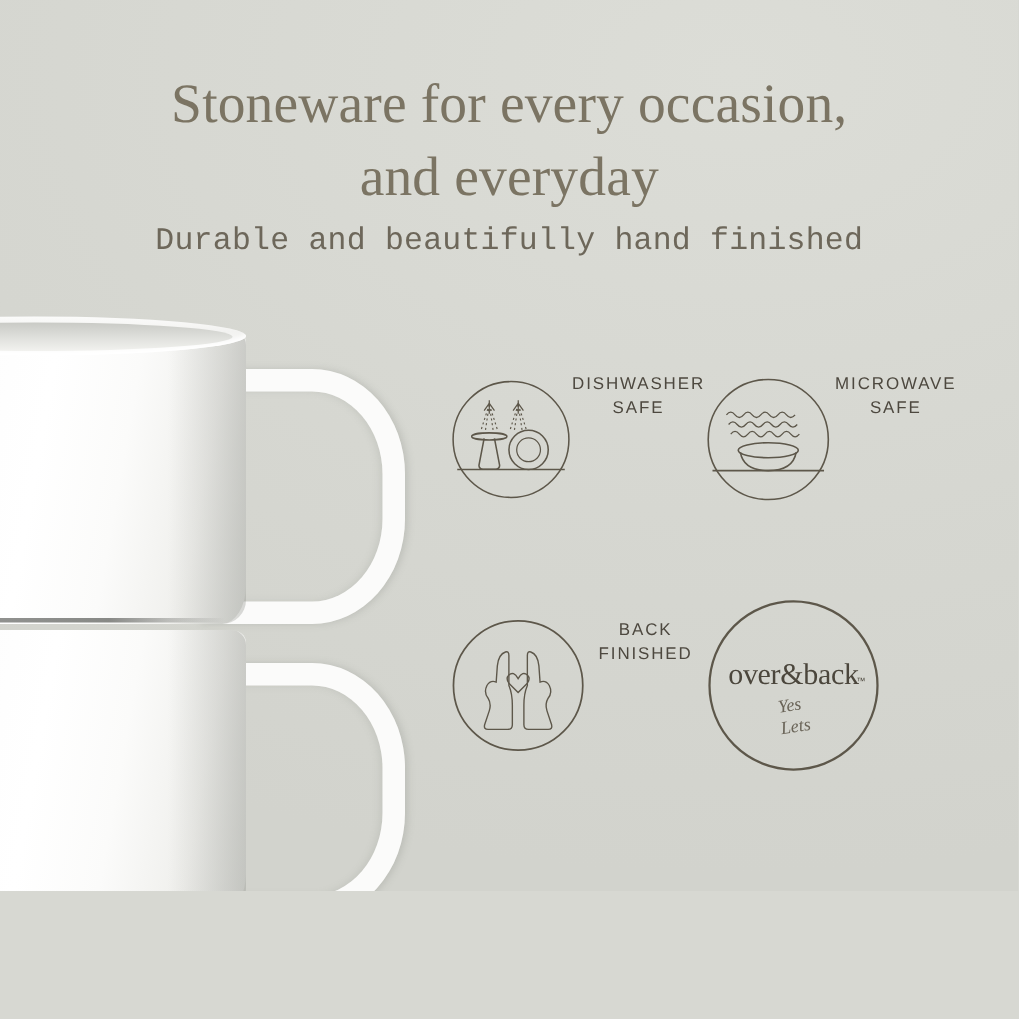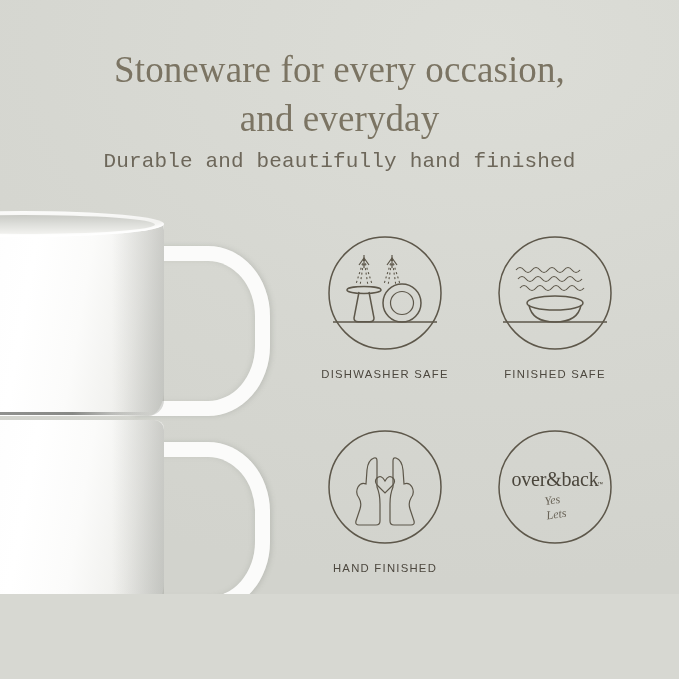--- a/index.html
+++ b/index.html
@@ -146,22 +146,21 @@
     top: 234px;
     width: 340px;
   }
   .badge-row {
     display: flex;
     justify-content: flex-start;
   }
   .badge {
     width: 170px;
     display: flex;
-    flex-direction: column;
-    align-items: center;
+    flex-direction: row;
   }
   .badge-circle {
     width: 118px;
     height: 118px;
   }
   .badge-label {
     margin-top: 14px;
     text-align: center;
     font-family: "Liberation Sans", sans-serif;
     font-size: 11.3px;
@@ -268,21 +267,21 @@
           <circle class="ink" cx="59" cy="59" r="56"></circle>
           <line class="ink" x1="7" y1="88" x2="111" y2="88"></line>
 
           <path class="ink-thin" d="M20 36 q4 -5 8 0 t8 0 t8 0 t8 0 t8 0 t8 0 t8 0 t8 0"></path>
           <path class="ink-thin" d="M22 45 q4 -5 8 0 t8 0 t8 0 t8 0 t8 0 t8 0 t8 0 t8 0"></path>
           <path class="ink-thin" d="M24 54 q4 -5 8 0 t8 0 t8 0 t8 0 t8 0 t8 0 t8 0 t8 0"></path>
 
           <ellipse class="ink" cx="59" cy="69" rx="28" ry="7"></ellipse>
           <path class="ink" d="M33 71 Q36 88 59 88 Q82 88 85 71"></path>
         </svg>
-        <div class="badge-label">FINISHED SAFE</div>
+        <div class="badge-label">MICROWAVE SAFE</div>
       </div>
     </div>
 
     <div class="row-gap"></div>
 
     <div class="badge-row">
 
       <div class="badge">
         <svg class="badge-circle" viewBox="0 0 118 118">
           <circle class="ink" cx="59" cy="59" r="56"></circle>
@@ -299,21 +298,21 @@
                    q5 -2 8 3 q3 6 -1 11
                    q-3 5 -1 11 l4 12
                    q1 4 -3 4 l-17 0
                    q-4 0 -4 -4 l0 -17
                    q0 -10 3 -17 l0 -26
                    q0 -4 3 -3 z"></path>
 
           <path class="ink-thin" d="M59 53
                    q-4 -7 -8 -3 q-3 3 0 7 l8 8 l8 -8 q3 -4 0 -7 q-4 -4 -8 3 z"></path>
         </svg>
-        <div class="badge-label">HAND FINISHED</div>
+        <div class="badge-label">BACK FINISHED</div>
       </div>
 
       <div class="badge">
         <svg class="badge-circle" viewBox="0 0 118 118">
           <circle class="ink" cx="59" cy="59" r="56"></circle>
           <text class="brand-word" x="59" y="58" text-anchor="middle">over&amp;back</text>
           <text class="brand-tm" x="101" y="58" text-anchor="start">™</text>
           <text class="brand-script" x="57" y="76" text-anchor="middle" transform="rotate(-9 57 76)">Yes</text>
           <text class="brand-script" x="61" y="90" text-anchor="middle" transform="rotate(-9 61 90)">Lets</text>
         </svg>

